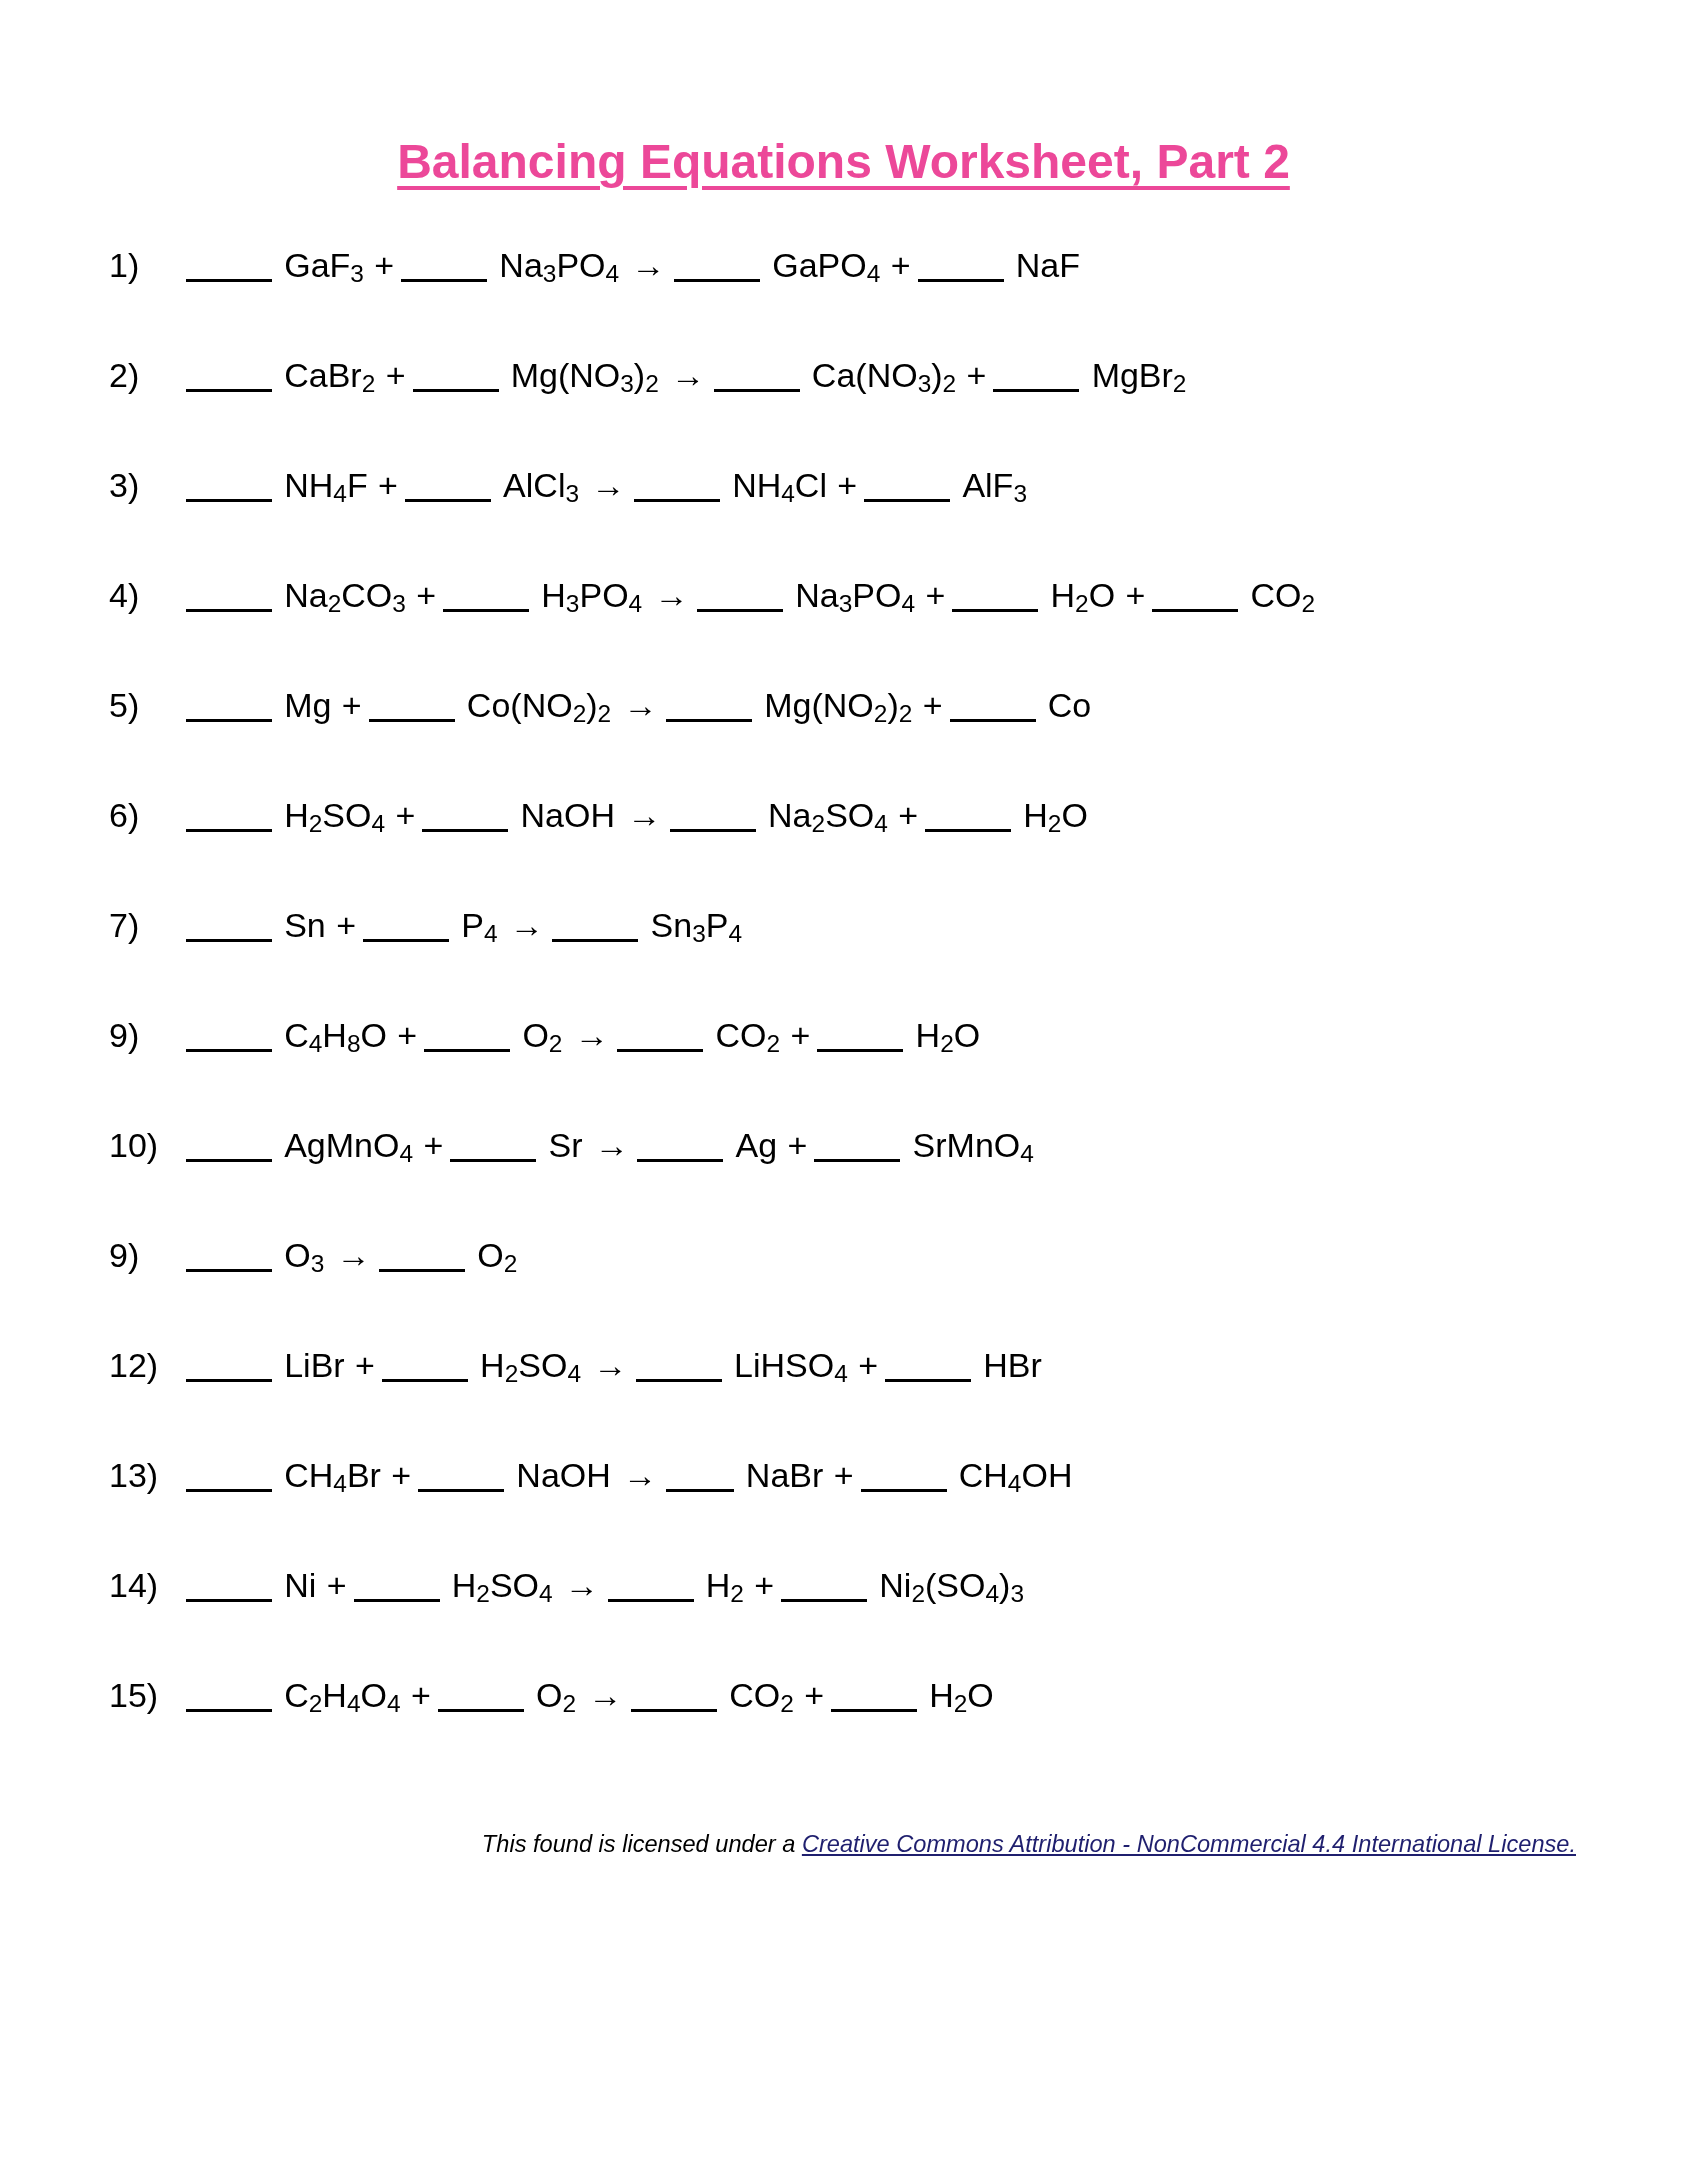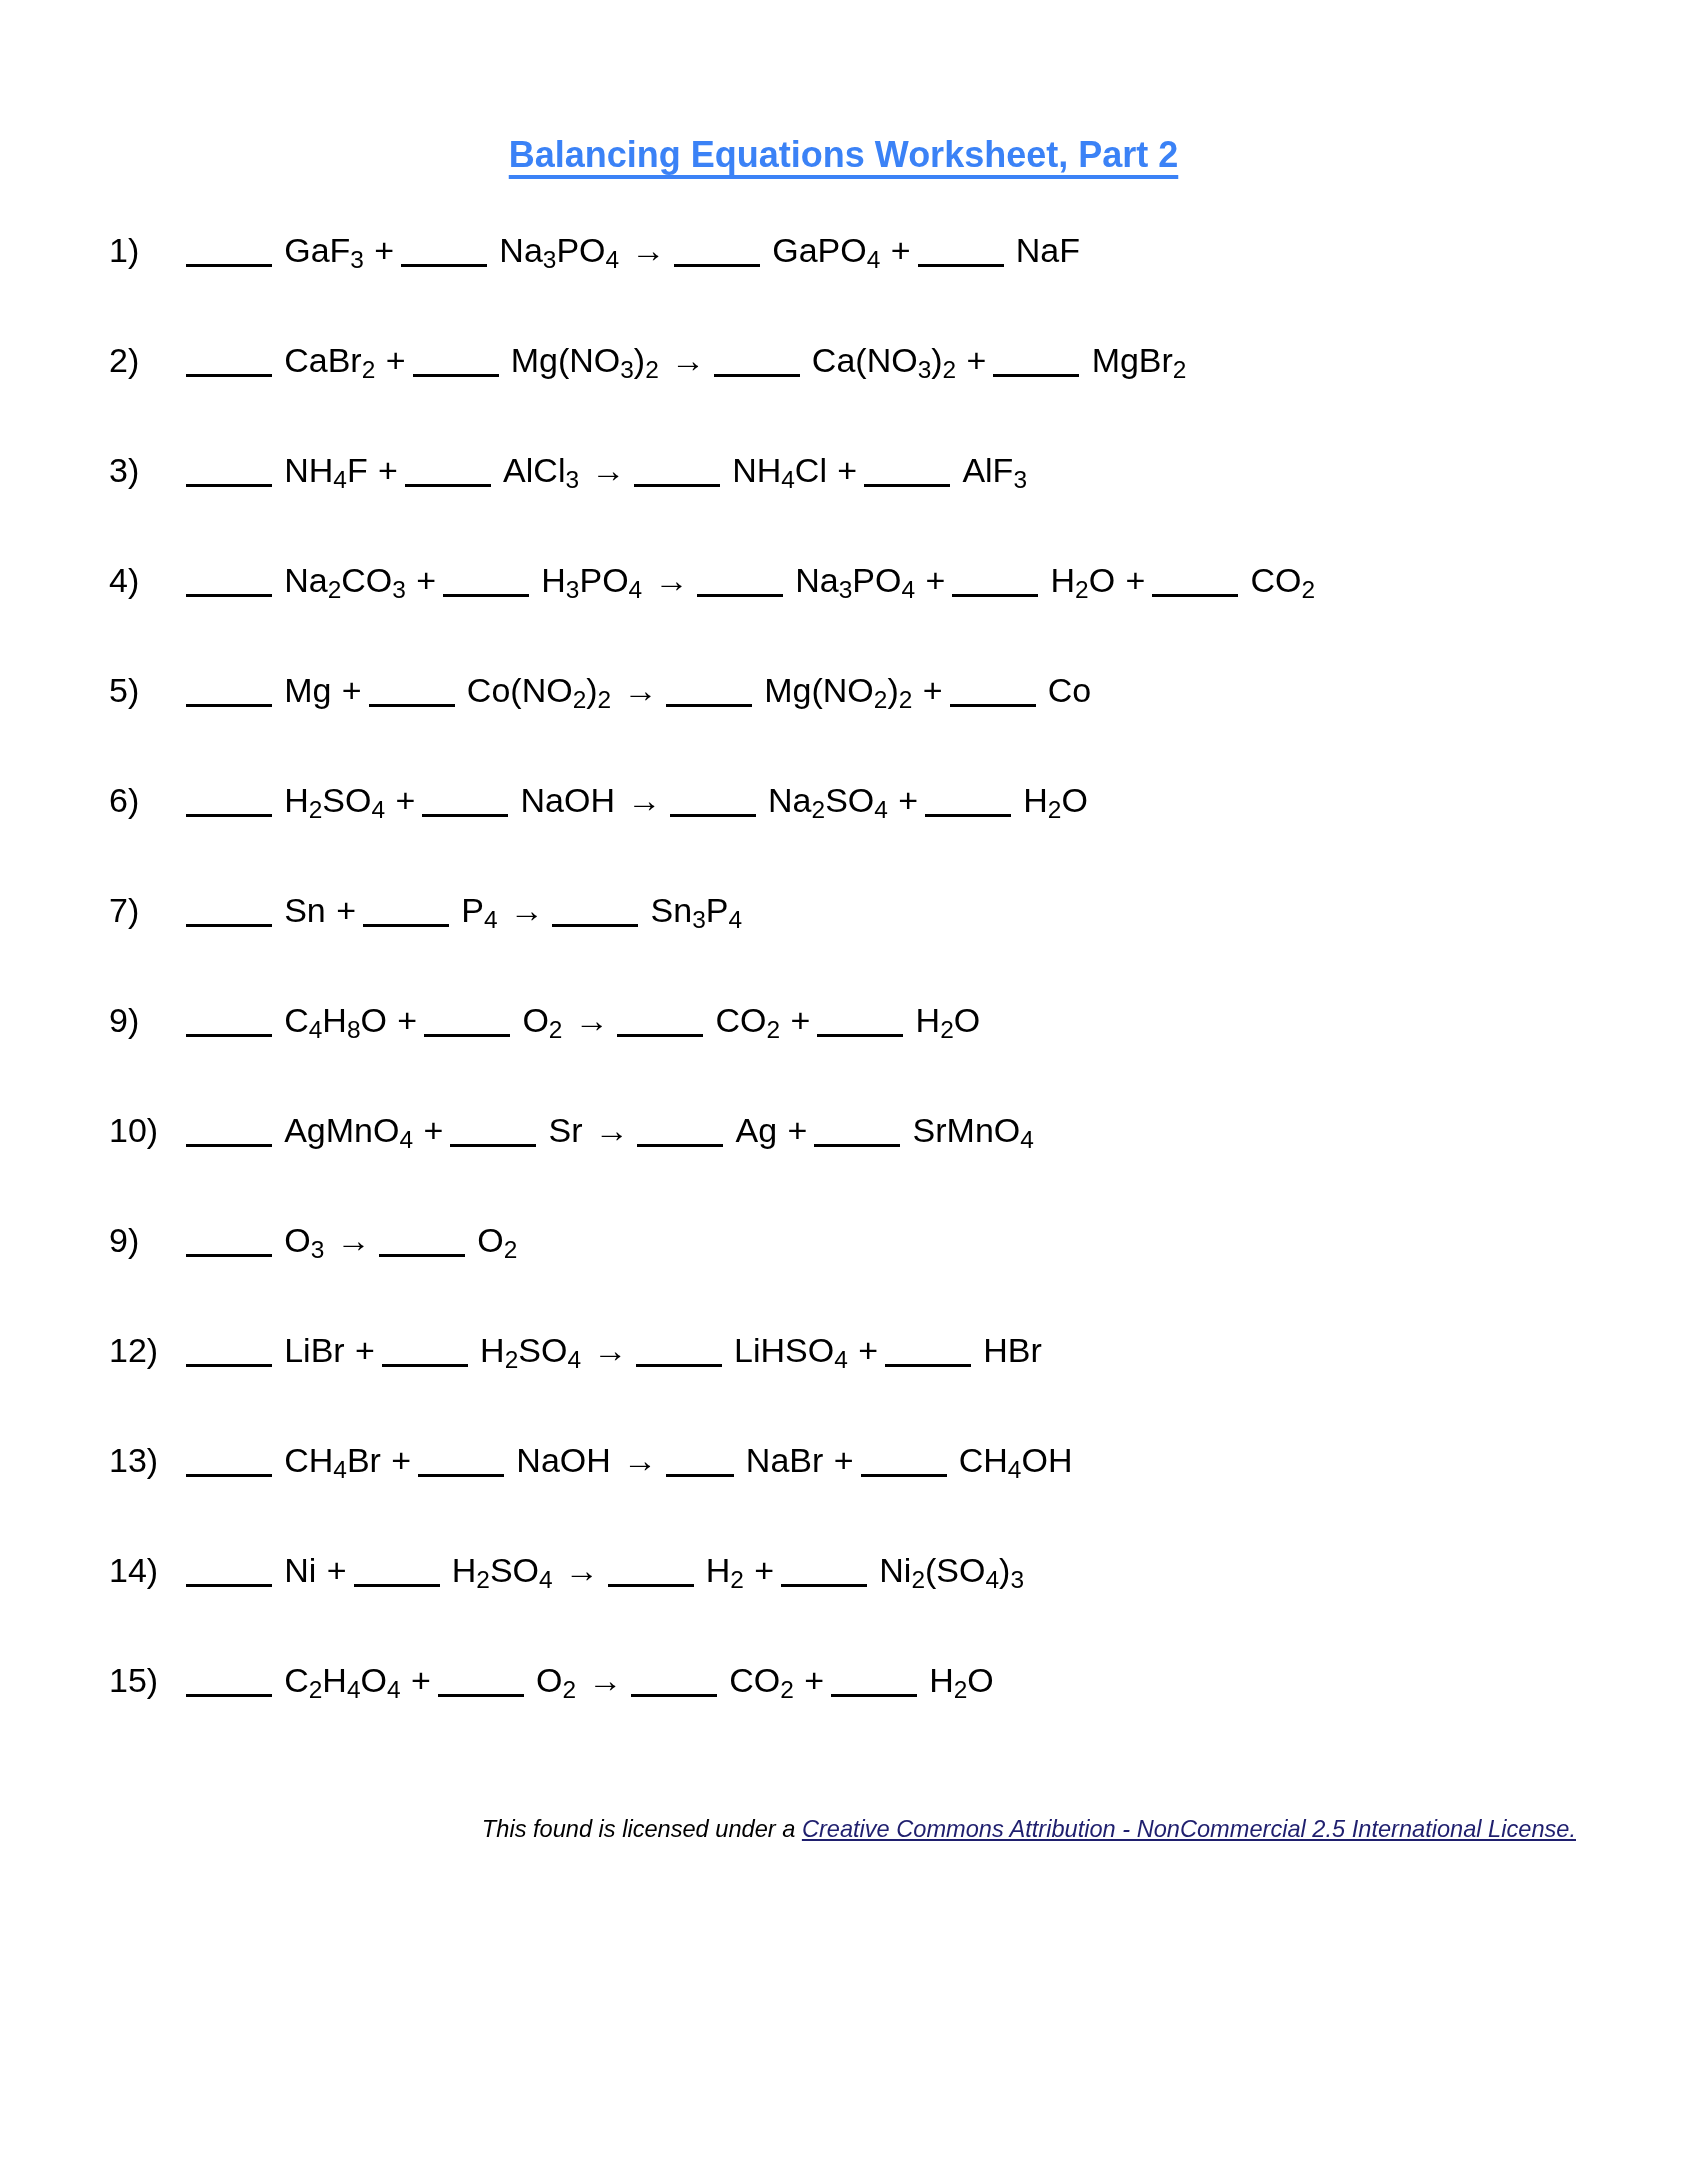--- a/index.html
+++ b/index.html
@@ -9,27 +9,27 @@
     width: 1687px;
     height: 2184px;
     background: #ffffff;
     font-family: "Liberation Sans", "DejaVu Sans", sans-serif;
     color: #000000;
     overflow: hidden;
   }
   .title {
     margin: 133px 0 0 0;
     text-align: center;
-    font-size: 36px;
+    font-size: 48px;
     font-weight: bold;
     line-height: 1.2;
     text-decoration: underline;
     text-decoration-thickness: 4.4px;
     text-underline-offset: 7.9px;
-    color: #3b82f6;
+    color: #ec4899;
   }
   .equations {
     margin-top: 54px;
     padding-left: 109px;
   }
   .eq-row {
     white-space: nowrap;
     font-size: 34px;
     line-height: 40px;
     height: 40px;
@@ -92,17 +92,17 @@
       <div class="eq-row"><span class="eq-num">9)</span><span class="blank"></span><span class="formula">C<sub>4</sub>H<sub>8</sub>O</span><span class="op">+</span><span class="blank"></span><span class="formula">O<sub>2</sub></span><span class="arrow">→</span><span class="blank"></span><span class="formula">CO<sub>2</sub></span><span class="op">+</span><span class="blank"></span><span class="formula">H<sub>2</sub>O</span></div>
       <div class="eq-row"><span class="eq-num">10)</span><span class="blank"></span><span class="formula">AgMnO<sub>4</sub></span><span class="op">+</span><span class="blank"></span><span class="formula">Sr</span><span class="arrow">→</span><span class="blank"></span><span class="formula">Ag</span><span class="op">+</span><span class="blank"></span><span class="formula">SrMnO<sub>4</sub></span></div>
       <div class="eq-row"><span class="eq-num">9)</span><span class="blank"></span><span class="formula">O<sub>3</sub></span><span class="arrow">→</span><span class="blank"></span><span class="formula">O<sub>2</sub></span></div>
       <div class="eq-row"><span class="eq-num">12)</span><span class="blank"></span><span class="formula">LiBr</span><span class="op">+</span><span class="blank"></span><span class="formula">H<sub>2</sub>SO<sub>4</sub></span><span class="arrow">→</span><span class="blank"></span><span class="formula">LiHSO<sub>4</sub></span><span class="op">+</span><span class="blank"></span><span class="formula">HBr</span></div>
       <div class="eq-row"><span class="eq-num">13)</span><span class="blank"></span><span class="formula">CH<sub>4</sub>Br</span><span class="op">+</span><span class="blank"></span><span class="formula">NaOH</span><span class="arrow">→</span><span class="blank short"></span><span class="formula">NaBr</span><span class="op">+</span><span class="blank"></span><span class="formula">CH<sub>4</sub>OH</span></div>
       <div class="eq-row"><span class="eq-num">14)</span><span class="blank"></span><span class="formula">Ni</span><span class="op">+</span><span class="blank"></span><span class="formula">H<sub>2</sub>SO<sub>4</sub></span><span class="arrow">→</span><span class="blank"></span><span class="formula">H<sub>2</sub></span><span class="op">+</span><span class="blank"></span><span class="formula">Ni<sub>2</sub>(SO<sub>4</sub>)<sub>3</sub></span></div>
       <div class="eq-row"><span class="eq-num">15)</span><span class="blank"></span><span class="formula">C<sub>2</sub>H<sub>4</sub>O<sub>4</sub></span><span class="op">+</span><span class="blank"></span><span class="formula">O<sub>2</sub></span><span class="arrow">→</span><span class="blank"></span><span class="formula">CO<sub>2</sub></span><span class="op">+</span><span class="blank"></span><span class="formula">H<sub>2</sub>O</span></div>
     </div>
 
   <div class="footer">
-    <div class="footer-line"><span>This found is licensed under a </span><a class="flink" style="color: rgb(31, 31, 110);">Creative Commons Attribution - NonCommercial 2.5 International License.</a></div>
+    <div class="footer-line"><span>This found is licensed under a </span><a class="flink" style="color: rgb(31, 31, 110);">Creative Commons Attribution - NonCommercial 4.4 International License.</a></div>
   </div>
 
 </div>
 
 
 </body></html>

